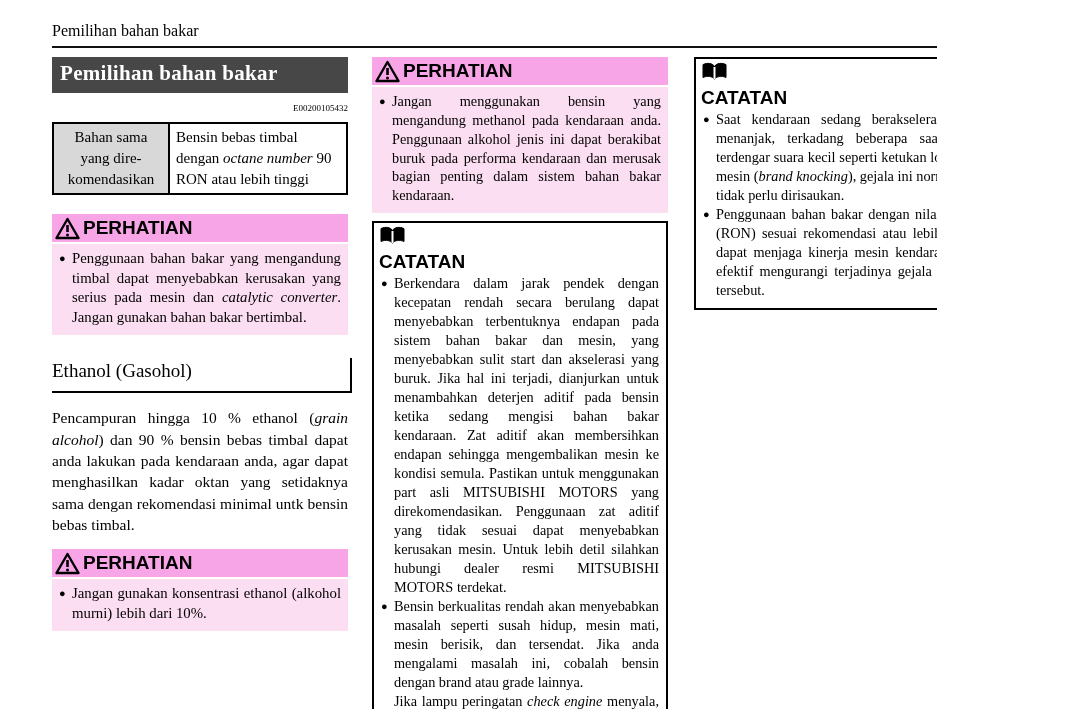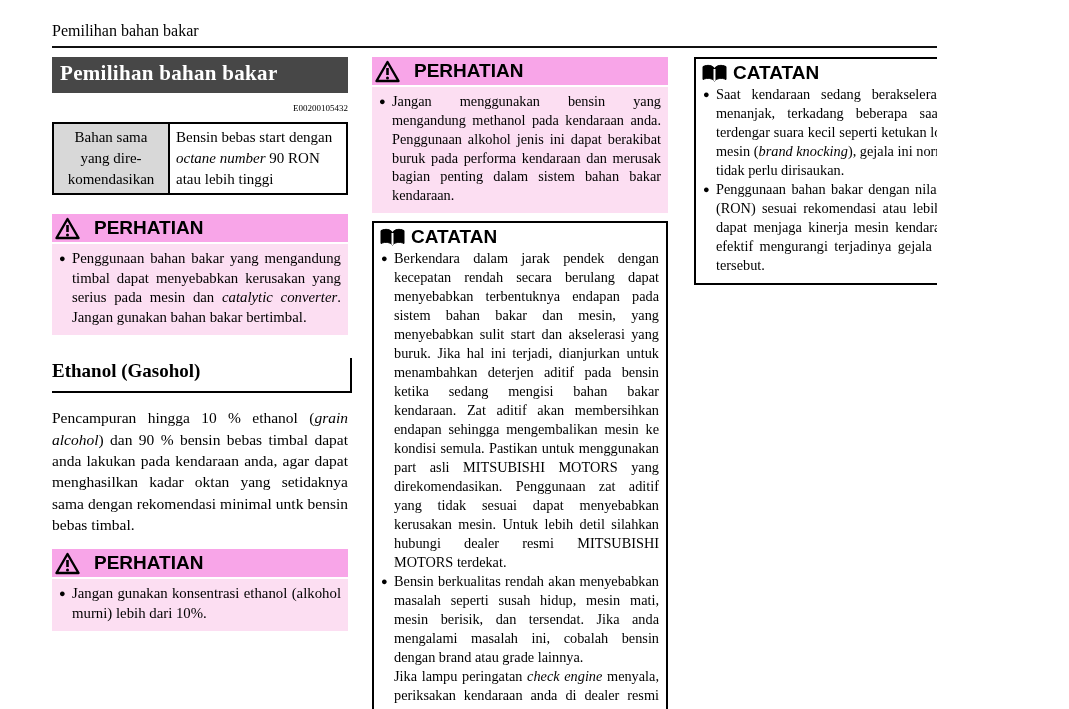--- a/index.html
+++ b/index.html
@@ -16,34 +16,34 @@
 
   .titlebar{background:#474747;color:#fff;font-weight:bold;font-size:21px;
             padding:4px 8px 7px 8px;letter-spacing:.3px;}
   .code{text-align:right;font-size:9px;padding-top:10px;}
 
   .spec-table{display:flex;border:2px solid #000;margin-top:9px;font-size:15px;line-height:1.4;}
   .cell-label{width:112px;background:#d8d8d8;text-align:center;padding:3px 1px;border-right:2px solid #000;}
   .cell-value{flex:1;padding:3px 3px 3px 6px;}
 
   .warnbox{margin-top:19px;}
-  .warn-head{background:#f8a5e8;display:flex;align-items:center;gap:14px;padding:2px 3px;height:24px;}
+  .warn-head{background:#f8a5e8;display:flex;align-items:center;gap:3px;padding:2px 3px;height:24px;}
   .warn-title,.note-title{font-family:"Liberation Sans",sans-serif;font-weight:bold;font-size:19px;}
   .warn-body{background:#fcdef2;margin-top:2px;padding:5px 7px 8px 7px;
              font-size:14.8px;line-height:1.32;text-align:justify;}
 
   .notebox{border:2px solid #000;background:#fff;margin-top:8px;}
-  .note-head{display:flex;align-items:flex-end;gap:5px;padding:3px 16px 1px 5px;}
+  .note-head{display:flex;align-items:flex-start;gap:5px;padding:3px 16px 1px 5px;flex-direction:column;}
   .note-body{padding:0 7px 8px 7px;font-size:14.3px;line-height:1.33;text-align:justify;}
 
   .bullet{display:flex;}
   .bullet .dot{flex:0 0 13px;width:13px;font-size:11px;padding-top:2px;}
   .bullet .btext{flex:1;}
 
-  .section-heading{margin-top:23px;width:298px;font-size:19px;font-weight:bold;
+  .section-heading{margin-top:23px;width:298px;font-size:19px;font-weight:normal;
                    border-bottom:2px solid #000;border-right:2px solid #000;
                    padding:2px 0 9px 0;}
   .para{margin-top:14px;font-size:15.5px;line-height:1.38;text-align:justify;}
 
   .icon{display:inline-flex;align-items:center;}
   i{}
 </style>
 </head>
 <body>
 
@@ -56,21 +56,21 @@
 
     <div class="titlebar">Pemilihan bahan bakar</div>
     <div class="code">E00200105432</div>
 
     <div class="spec-table">
       <div class="cell-label">
         <div>Bahan sama</div>
         <div>yang dire-</div>
         <div>komendasikan</div>
       </div>
-      <div class="cell-value"><span>Bensin bebas start dengan </span><i>octane number</i><span> 90 RON atau lebih tinggi</span></div>
+      <div class="cell-value"><span>Bensin bebas timbal dengan </span><i>octane number</i><span> 90 RON atau lebih tinggi</span></div>
     </div>
 
     <div class="warnbox">
       <div class="warn-head">
         <span class="icon">
           <svg width="25" height="23" viewBox="0 0 25 23">
             <path d="M12.5 2 L23.5 21 L1.5 21 Z" fill="none" stroke="#000" stroke-width="2.4" stroke-linejoin="round"></path>
             <path d="M12.5 8 L12.5 15" stroke="#000" stroke-width="2.6"></path>
             <circle cx="12.5" cy="18" r="1.5" fill="#000"></circle>
           </svg>

